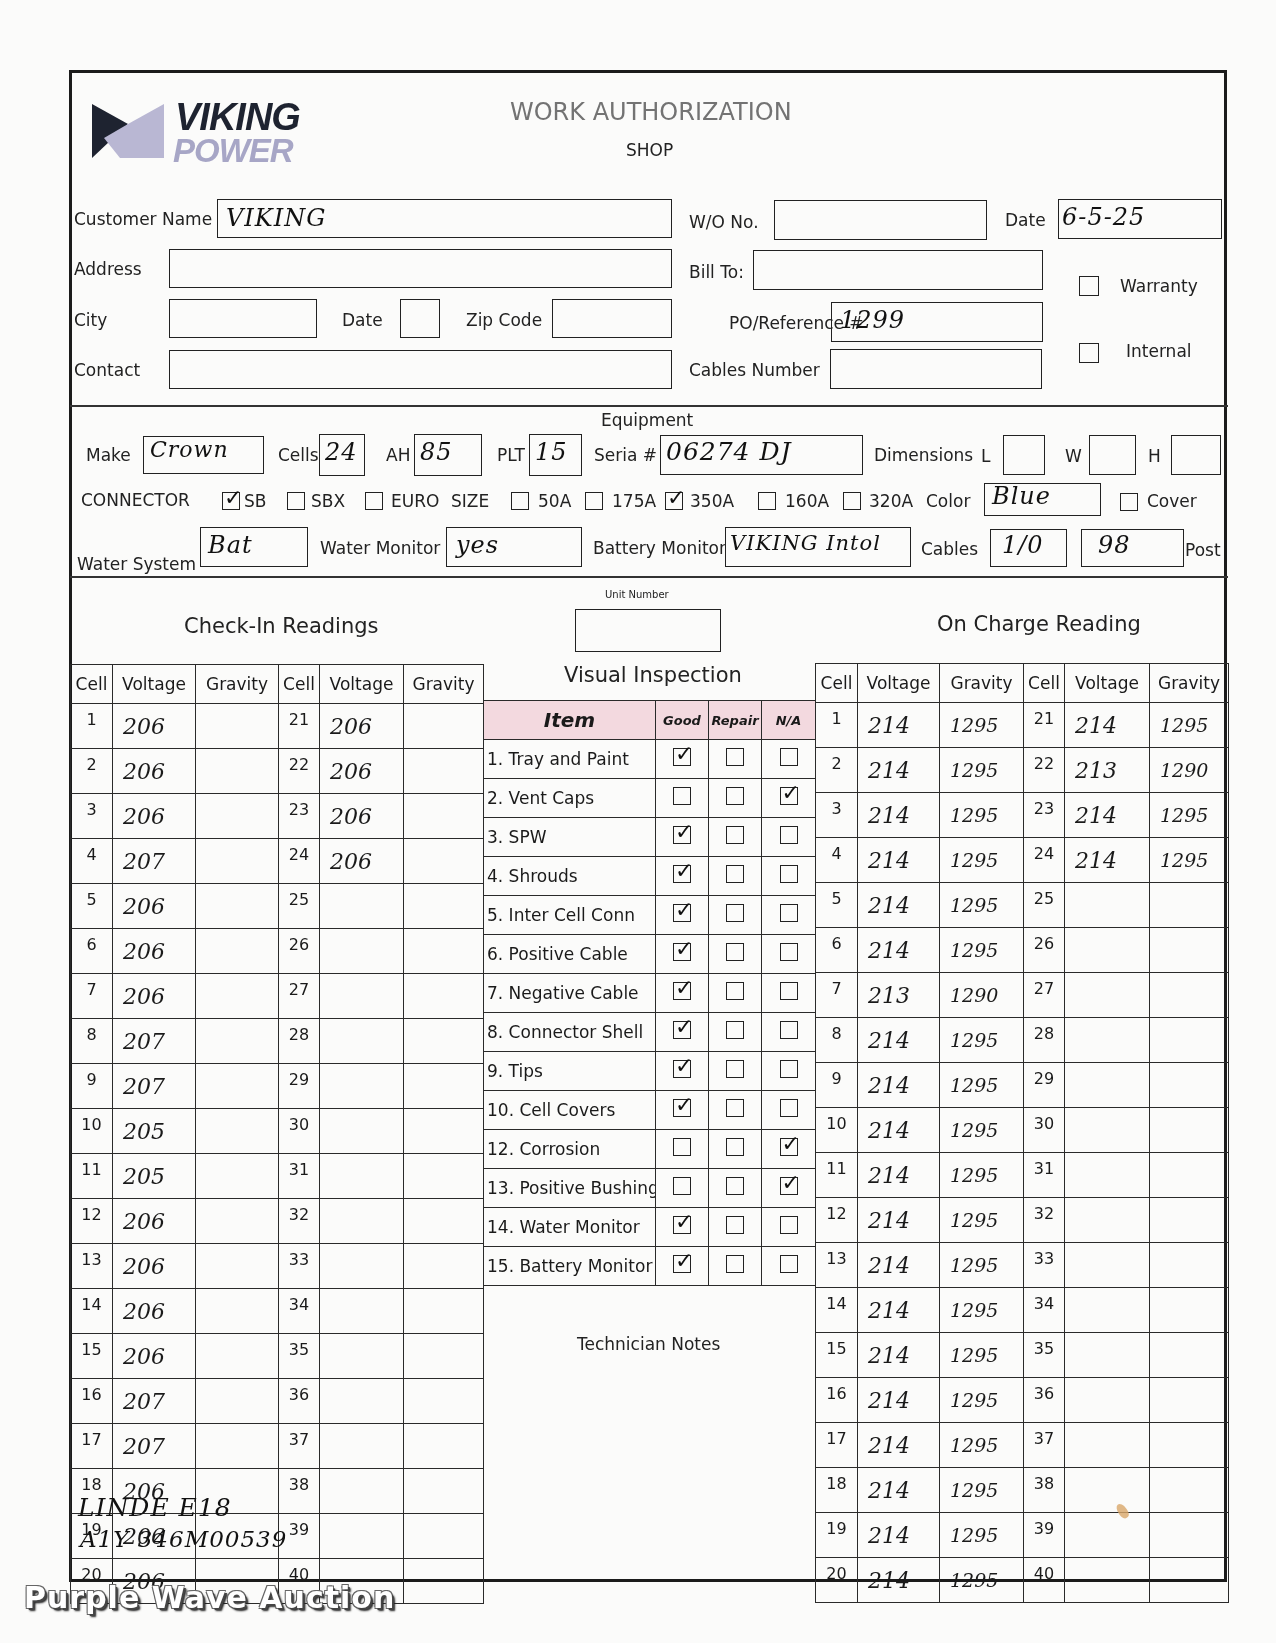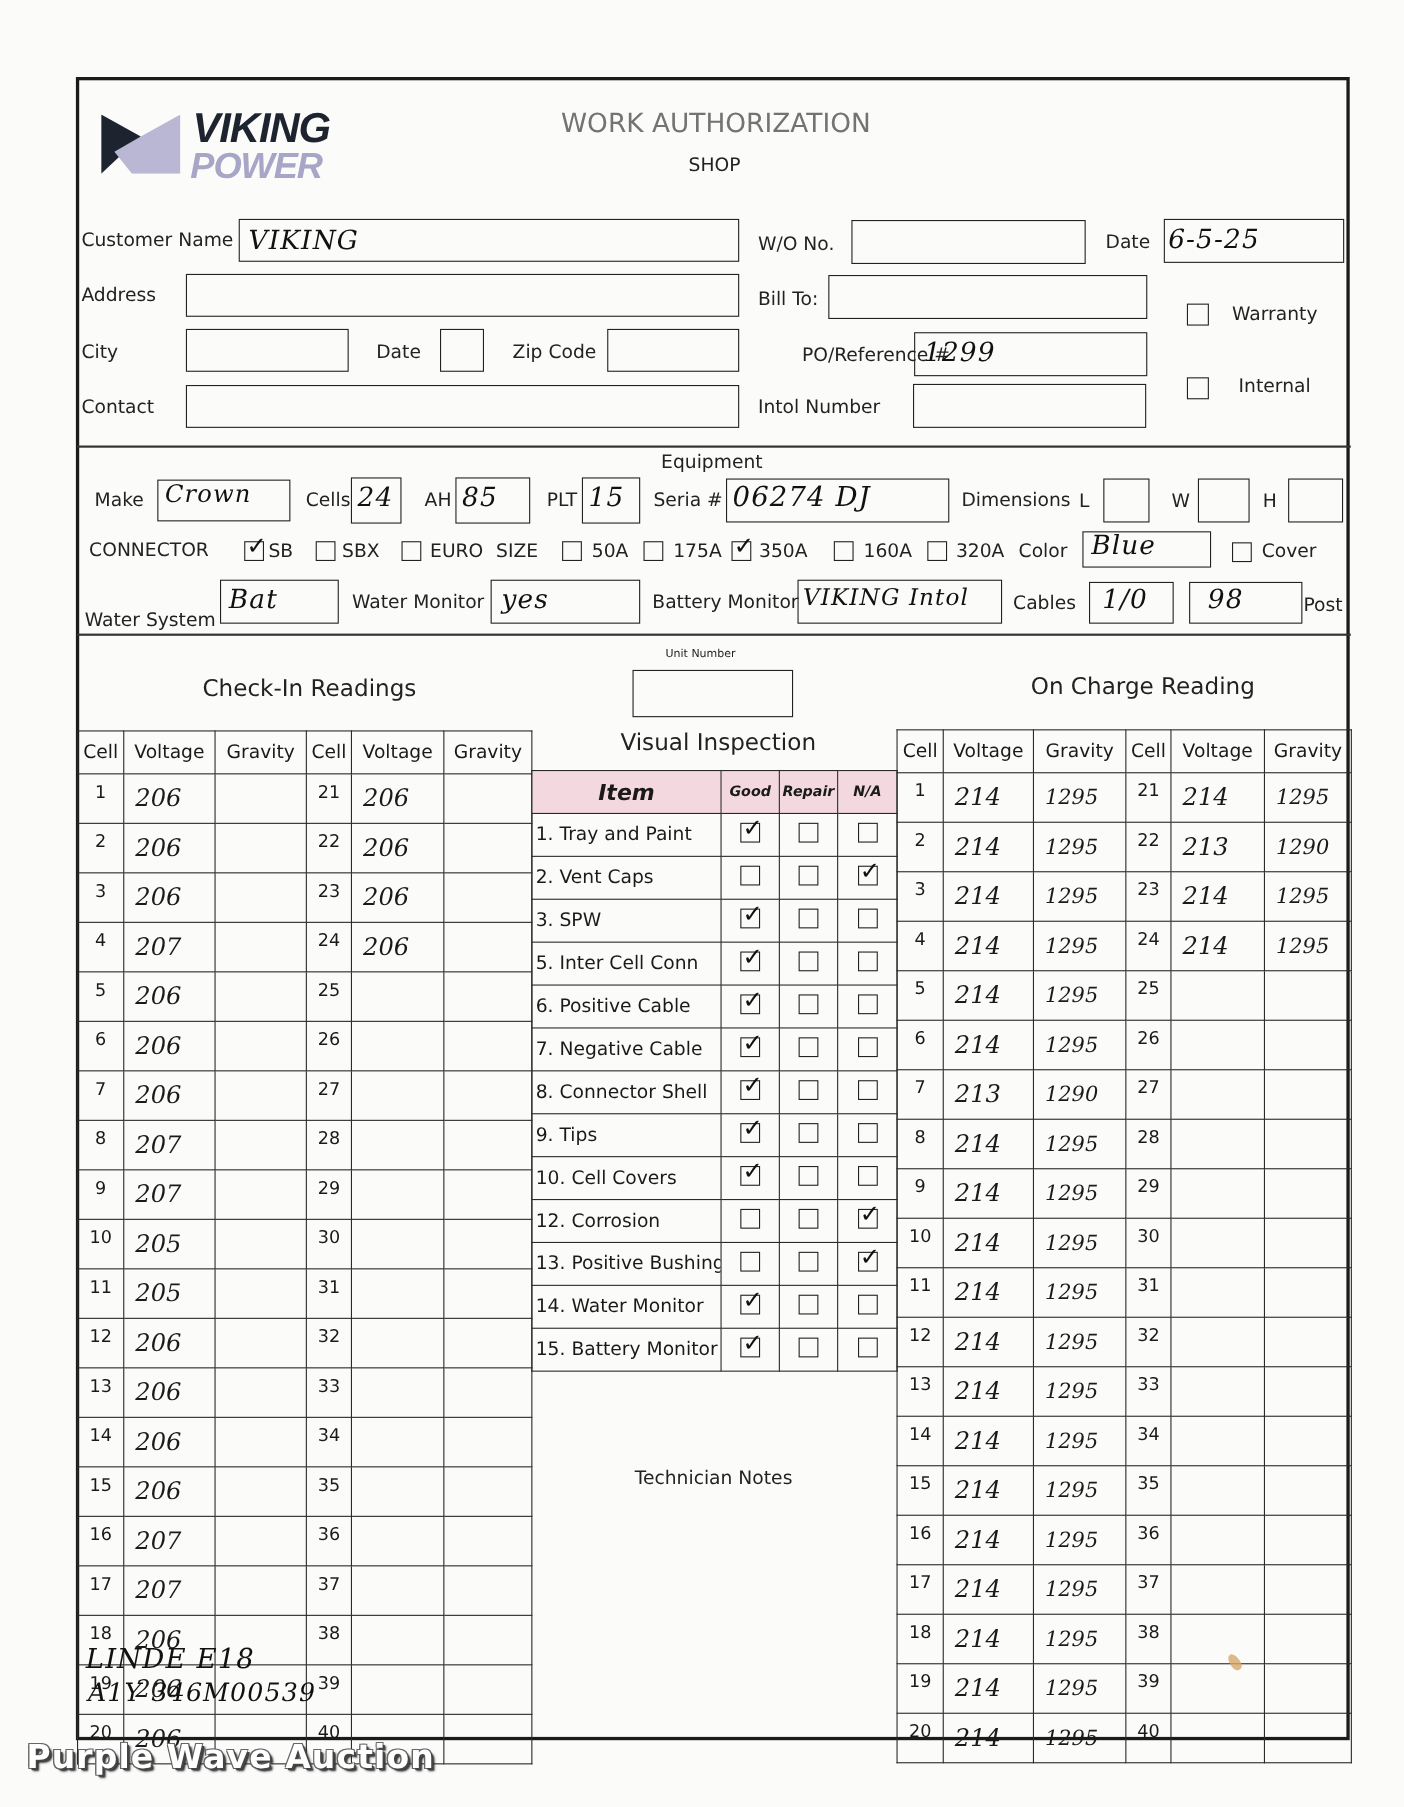--- a/index.html
+++ b/index.html
@@ -70,21 +70,21 @@
 <div class="box" style="left:1058px;top:199px;width:164px;height:40px;"></div>
 <div class="hw" style="left:1062px;top:203px;">6-5-25</div>
 
 <div class="lbl" style="left:689px;top:262px;text-align:right;">Bill To:</div>
 <div class="box" style="left:753px;top:250px;width:290px;height:40px;"></div>
 
 <div class="lbl" style="left:729px;top:313px;text-align:center;">PO/Reference #</div>
 <div class="box" style="left:831px;top:302px;width:212px;height:40px;"></div>
 <div class="hw" style="left:840px;top:306px;">1299</div>
 
-<div class="lbl" style="left:689px;top:360px;">Intol Number</div>
+<div class="lbl" style="left:689px;top:360px;">Cables Number</div>
 <div class="box" style="left:830px;top:349px;width:212px;height:40px;"></div>
 
 <div class="cb" style="left:1079px;top:276px;width:20px;height:20px;"></div>
 <div class="lbl" style="left:1120px;top:276px;">Warranty</div>
 <div class="cb" style="left:1079px;top:343px;width:20px;height:20px;"></div>
 <div class="lbl" style="left:1126px;top:341px;">Internal</div>
 
 <div class="hline" style="left:70px;top:405px;width:1158px;"></div>
 
 <div class="lbl" style="left:601px;top:410px;">Equipment</div>
@@ -379,20 +379,26 @@
         <td><span class="cb"></span></td>
         <td><span class="cb checked"></span></td>
       </tr>
       <tr>
         <td class="item">3. SPW</td>
         <td><span class="cb checked"></span></td>
         <td><span class="cb"></span></td>
         <td><span class="cb"></span></td>
       </tr>
       <tr>
+        <td class="item">4. Shrouds</td>
+        <td><span class="cb checked"></span></td>
+        <td><span class="cb"></span></td>
+        <td><span class="cb"></span></td>
+      </tr>
+      <tr>
         <td class="item">5. Inter Cell Conn</td>
         <td><span class="cb checked"></span></td>
         <td><span class="cb"></span></td>
         <td><span class="cb"></span></td>
       </tr>
       <tr>
         <td class="item">6. Positive Cable</td>
         <td><span class="cb checked"></span></td>
         <td><span class="cb"></span></td>
         <td><span class="cb"></span></td>

